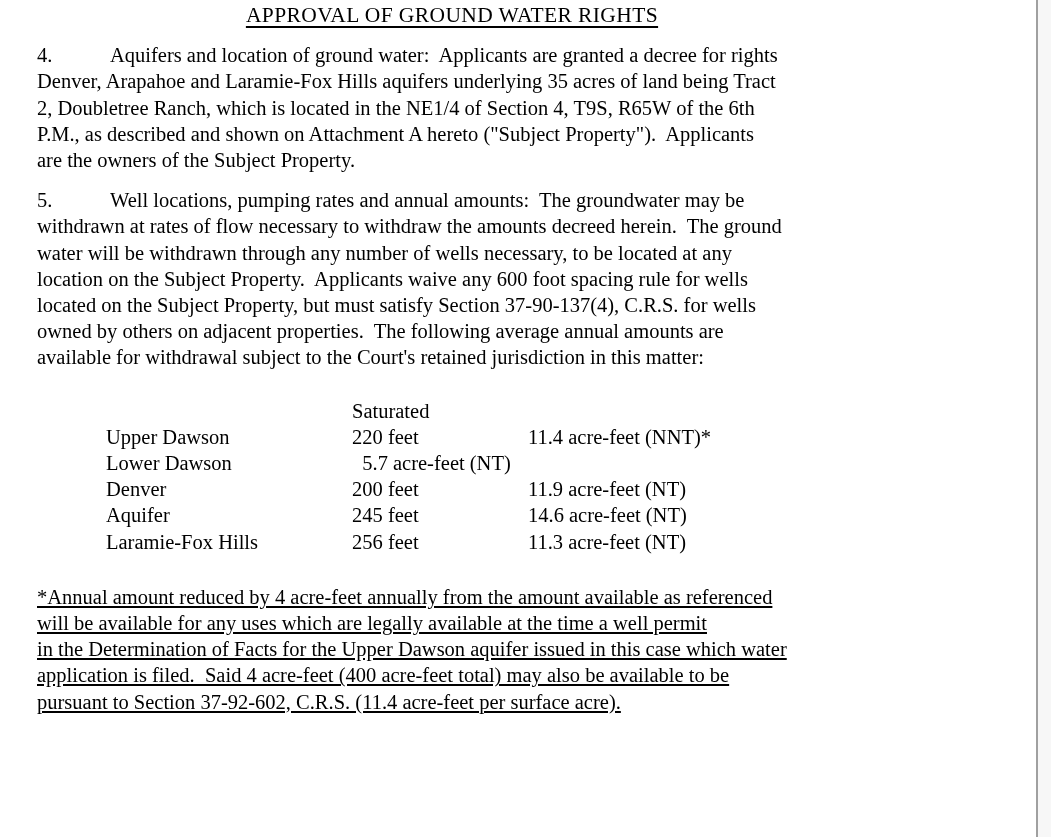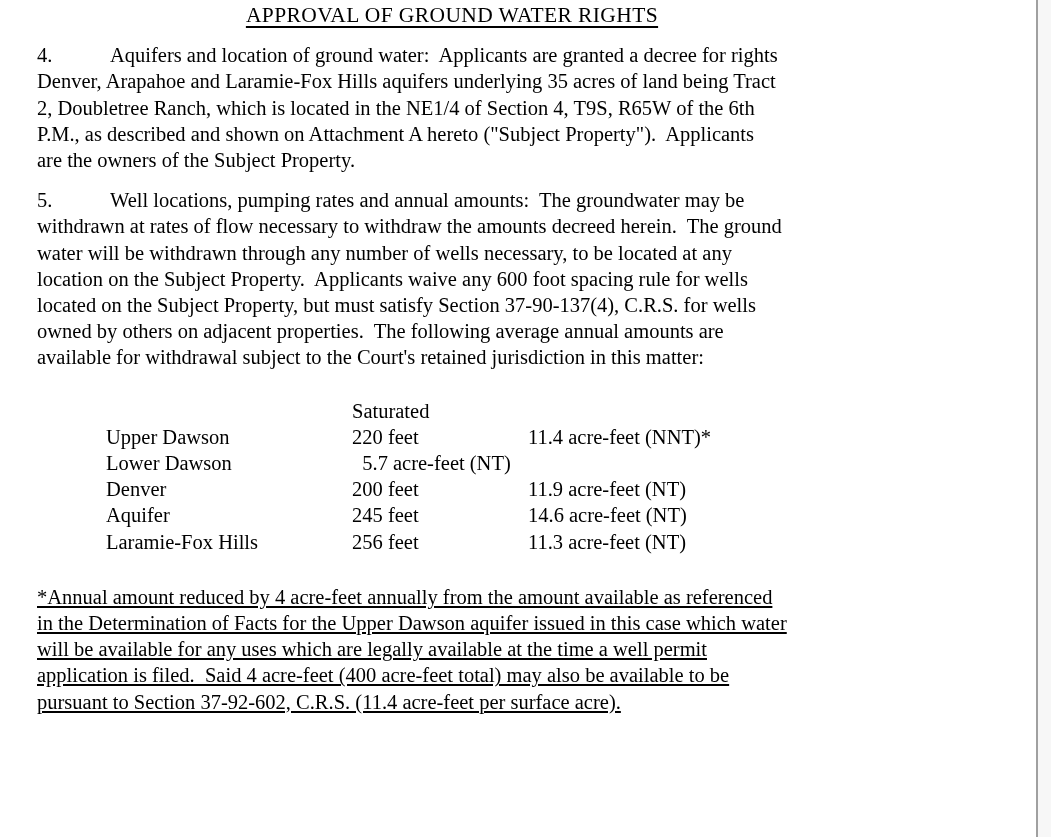--- a/index.html
+++ b/index.html
@@ -102,21 +102,21 @@
     </div>
     <div class="trow">
       <span class="tc1">Laramie-Fox Hills</span>
       <span class="tc2">256 feet</span>
       <span class="tc3">11.3 acre-feet (NT)</span>
     </div>
   </div>
 
   <div class="footnote">
     <div class="line">*Annual amount reduced by 4 acre-feet annually from the amount available as referenced</div>
+    <div class="line">will be available for any uses which are legally available at the time a well permit</div>
     <div class="line">in the Determination of Facts for the Upper Dawson aquifer issued in this case which water</div>
-    <div class="line">will be available for any uses which are legally available at the time a well permit</div>
     <div class="line">application is filed.  Said 4 acre-feet (400 acre-feet total) may also be available to be</div>
     <div class="line">pursuant to Section 37-92-602, C.R.S. (11.4 acre-feet per surface acre).</div>
   </div>
 
 </div>
 
 <div class="page-edge"></div>
 
 </body></html>

